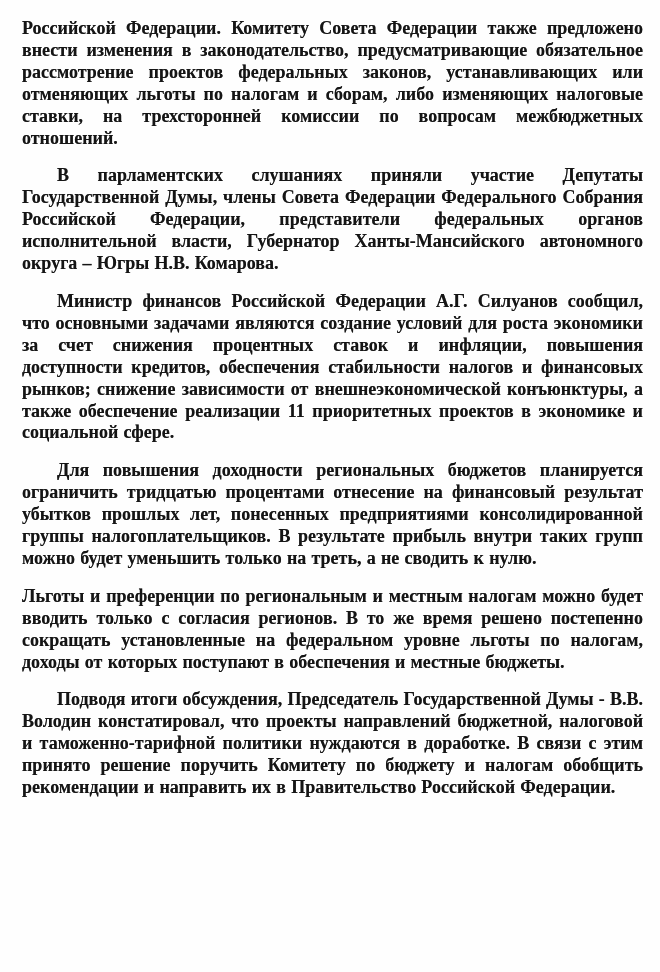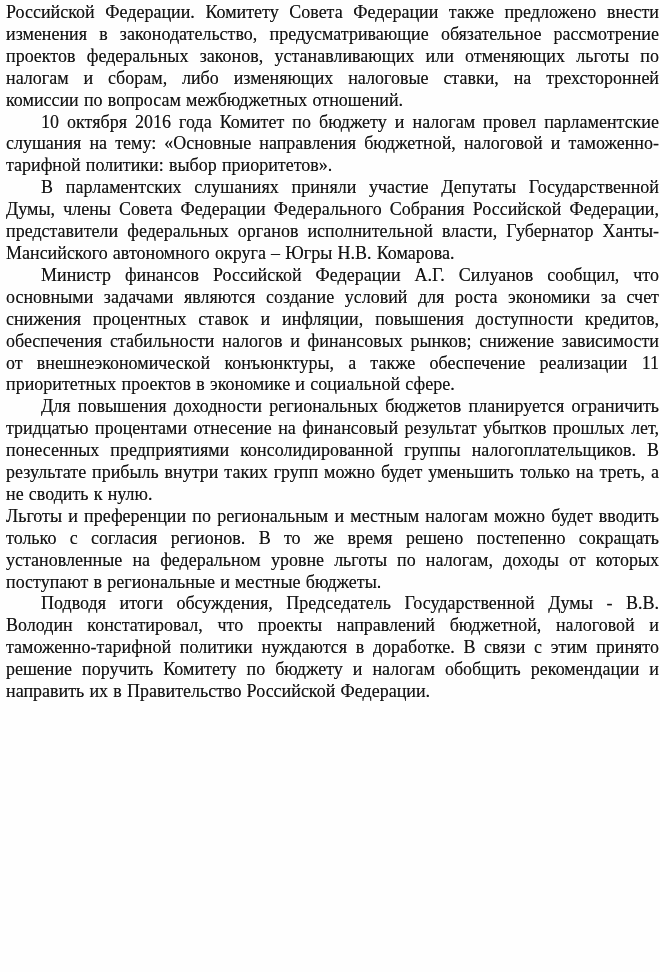--- a/index.html
+++ b/index.html
@@ -18,34 +18,34 @@
     font-family: "Liberation Serif", "DejaVu Serif", serif;
     font-size: 18px;
     line-height: 21.9px;
     color: #151515;
     text-align: justify;
     overflow: hidden;
     
     text-shadow: 0 0 0.4px rgba(0,0,0,0.55);
   }
   p.para {
-    margin: 0;
+    margin: 16px;
     text-indent: 35px;
     word-spacing: 0.04em;
+    font-weight: bold;
   }
   p.para.no-indent {
     text-indent: 0;
   }
 </style>
 </head>
 <body>
 
 <div class="scan-page">
   <div>
       <p class="para no-indent">Российской Федерации. Комитету Совета Федерации также предложено внести изменения в законодательство, предусматривающие обязательное рассмотрение проектов федеральных законов, устанавливающих или отменяющих льготы по налогам и сборам, либо изменяющих налоговые ставки, на трехсторонней комиссии по вопросам межбюджетных отношений.</p>
-      <p class="para">10 октября 2016 года Комитет по бюджету и налогам провел парламентские слушания на тему: «Основные направления бюджетной, налоговой и таможенно-тарифной политики: выбор приоритетов».</p>
       <p class="para">В парламентских слушаниях приняли участие Депутаты Государственной Думы, члены Совета Федерации Федерального Собрания Российской Федерации, представители федеральных органов исполнительной власти, Губернатор Ханты-Мансийского автономного округа – Югры Н.В. Комарова.</p>
       <p class="para">Министр финансов Российской Федерации А.Г. Силуанов сообщил, что основными задачами являются создание условий для роста экономики за счет снижения процентных ставок и инфляции, повышения доступности кредитов, обеспечения стабильности налогов и финансовых рынков; снижение зависимости от внешнеэкономической конъюнктуры, а также обеспечение реализации 11 приоритетных проектов в экономике и социальной сфере.</p>
       <p class="para">Для повышения доходности региональных бюджетов планируется ограничить тридцатью процентами отнесение на финансовый результат убытков прошлых лет, понесенных предприятиями консолидированной группы налогоплательщиков. В результате прибыль внутри таких групп можно будет уменьшить только на треть, а не сводить к нулю.</p>
-      <p class="para no-indent">Льготы и преференции по региональным и местным налогам можно будет вводить только с согласия регионов. В то же время решено постепенно сокращать установленные на федеральном уровне льготы по налогам, доходы от которых поступают в региональные и местные бюджеты.</p>
+      <p class="para no-indent">Льготы и преференции по региональным и местным налогам можно будет вводить только с согласия регионов. В то же время решено постепенно сокращать установленные на федеральном уровне льготы по налогам, доходы от которых поступают в обеспечения и местные бюджеты.</p>
       <p class="para">Подводя итоги обсуждения, Председатель Государственной Думы - В.В. Володин констатировал, что проекты направлений бюджетной, налоговой и таможенно-тарифной политики нуждаются в доработке. В связи с этим принято решение поручить Комитету по бюджету и налогам обобщить рекомендации и направить их в Правительство Российской Федерации.</p>
     </div>
 </div>
 
 </body></html>

